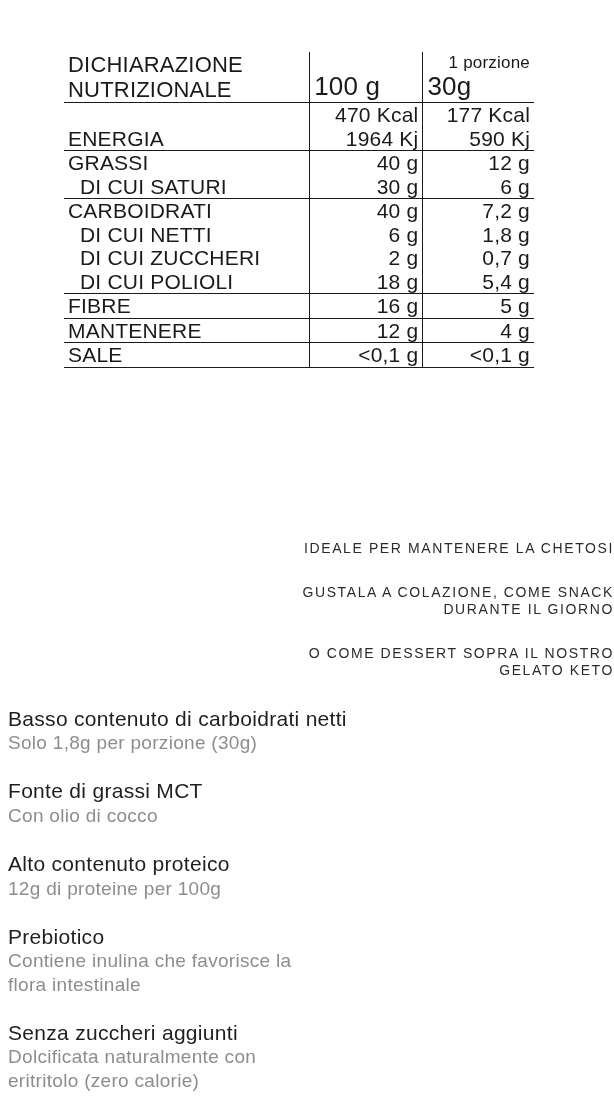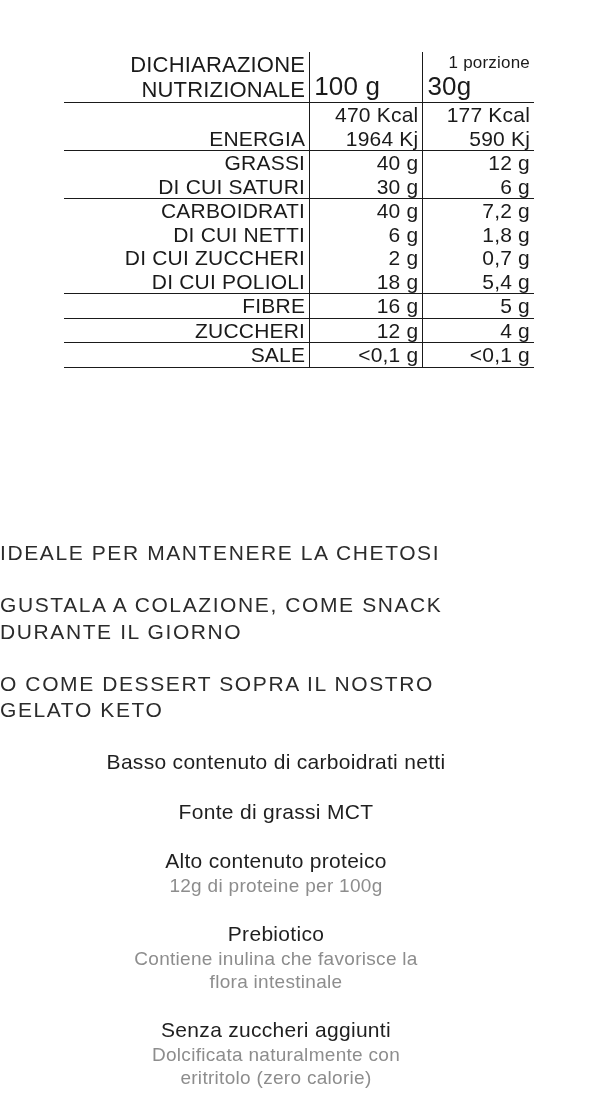--- a/index.html
+++ b/index.html
@@ -29,21 +29,21 @@
     font-size: 21px;
     letter-spacing: 0.2px;
   }
   table.nutri td {
     padding: 0 4px;
     vertical-align: bottom;
     line-height: 1.12;
     font-weight: 400;
   }
   
-  .c-label { width: 238px; text-align: right; }
+  .c-label { width: 238px; text-align: left; }
   .c-100   { width: 116px; text-align: right; }
   .c-por   { width: 110px; text-align: right; }
 
   
   .c-label { border-right: 1.6px solid #1a1a1a; }
   .c-100   { border-right: 1.6px solid #1a1a1a; }
 
   tr.grp > td { border-top: 1.6px solid #1a1a1a; }
   tr.head > td { border-top: none; }
 
@@ -72,34 +72,35 @@
   tr.last > td { border-bottom: 1.6px solid #1a1a1a; }
 
   
   .claims {
     position: absolute;
     left: 0;
     top: 540px;
     width: 614px;
   }
   .claim-caps {
-    text-align: left;
-    font-size: 21px;
+    text-align: right;
+    font-size: 14px;
     letter-spacing: 1.6px;
     color: #2b2b2b;
     line-height: 1.25;
     margin-bottom: 26px;
   }
   .bullets {
     margin-top: 22px;
   }
   .bullet {
-    text-align: center;
+    text-align: left;
     padding-right: 62px;
     margin-bottom: 24px;
+    margin-left: 8px;
   }
   .bullet .b-title {
     font-size: 21px;
     color: #1f1f1f;
     letter-spacing: 0.3px;
     line-height: 1.22;
   }
   .bullet .b-sub {
     font-size: 19px;
     color: #8d8d8d;
@@ -172,21 +173,21 @@
         <td class="c-por">5,4 g</td>
       </tr>
 
       <tr class="grp">
         <td class="c-label">FIBRE</td>
         <td class="c-100">16 g</td>
         <td class="c-por">5 g</td>
       </tr>
 
       <tr class="grp">
-        <td class="c-label">ZUCCHERI</td>
+        <td class="c-label">MANTENERE</td>
         <td class="c-100">12 g</td>
         <td class="c-por">4 g</td>
       </tr>
 
       <tr class="grp last">
         <td class="c-label">SALE</td>
         <td class="c-100">&lt;0,1 g</td>
         <td class="c-por">&lt;0,1 g</td>
       </tr>
     </tbody>
@@ -196,24 +197,26 @@
 <div class="claims">
 
   <div class="claim-caps">IDEALE PER MANTENERE LA CHETOSI</div>
   <div class="claim-caps">GUSTALA A COLAZIONE, COME SNACK<br>DURANTE IL GIORNO</div>
   <div class="claim-caps">O COME DESSERT SOPRA IL NOSTRO<br>GELATO KETO</div>
 
   <div class="bullets">
 
     <div class="bullet">
       <div class="b-title">Basso contenuto di carboidrati netti</div>
+      <div class="b-sub">Solo 1,8g per porzione (30g)</div>
     </div>
 
     <div class="bullet">
       <div class="b-title">Fonte di grassi MCT</div>
+      <div class="b-sub">Con olio di cocco</div>
     </div>
 
     <div class="bullet">
       <div class="b-title">Alto contenuto proteico</div>
       <div class="b-sub">12g di proteine per 100g</div>
     </div>
 
     <div class="bullet">
       <div class="b-title">Prebiotico</div>
       <div class="b-sub">Contiene inulina che favorisce la<br>flora intestinale</div>

